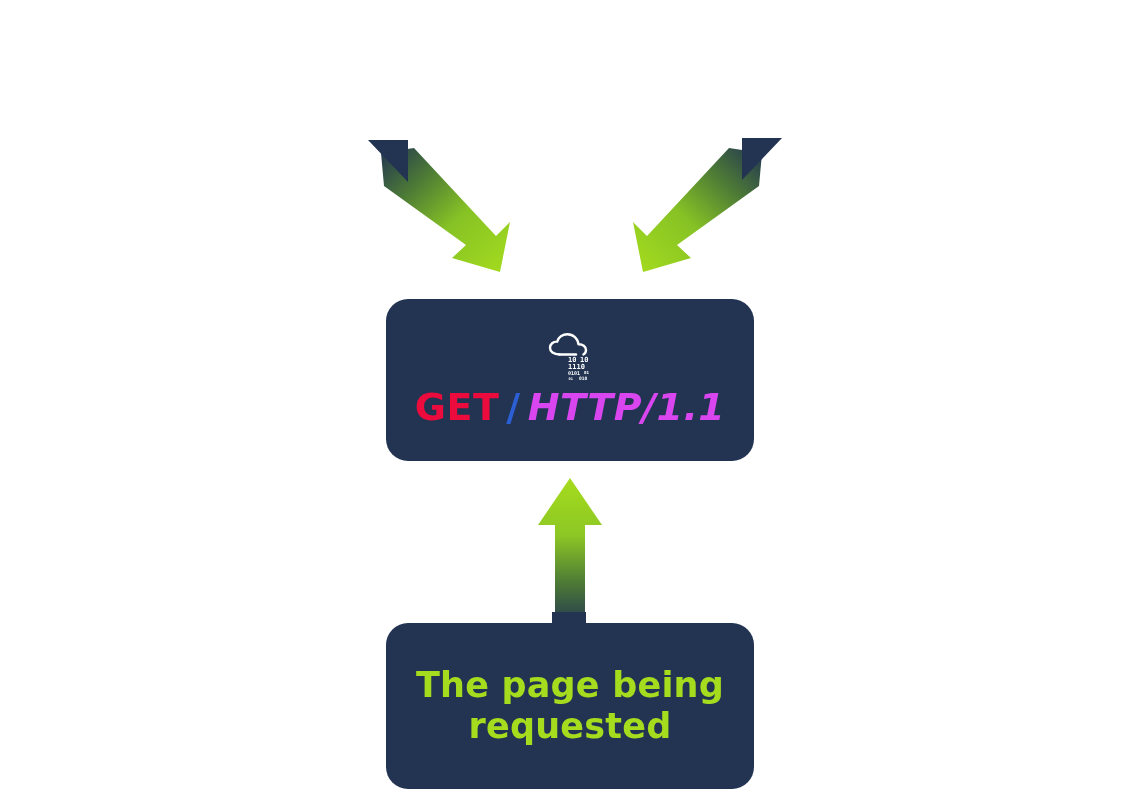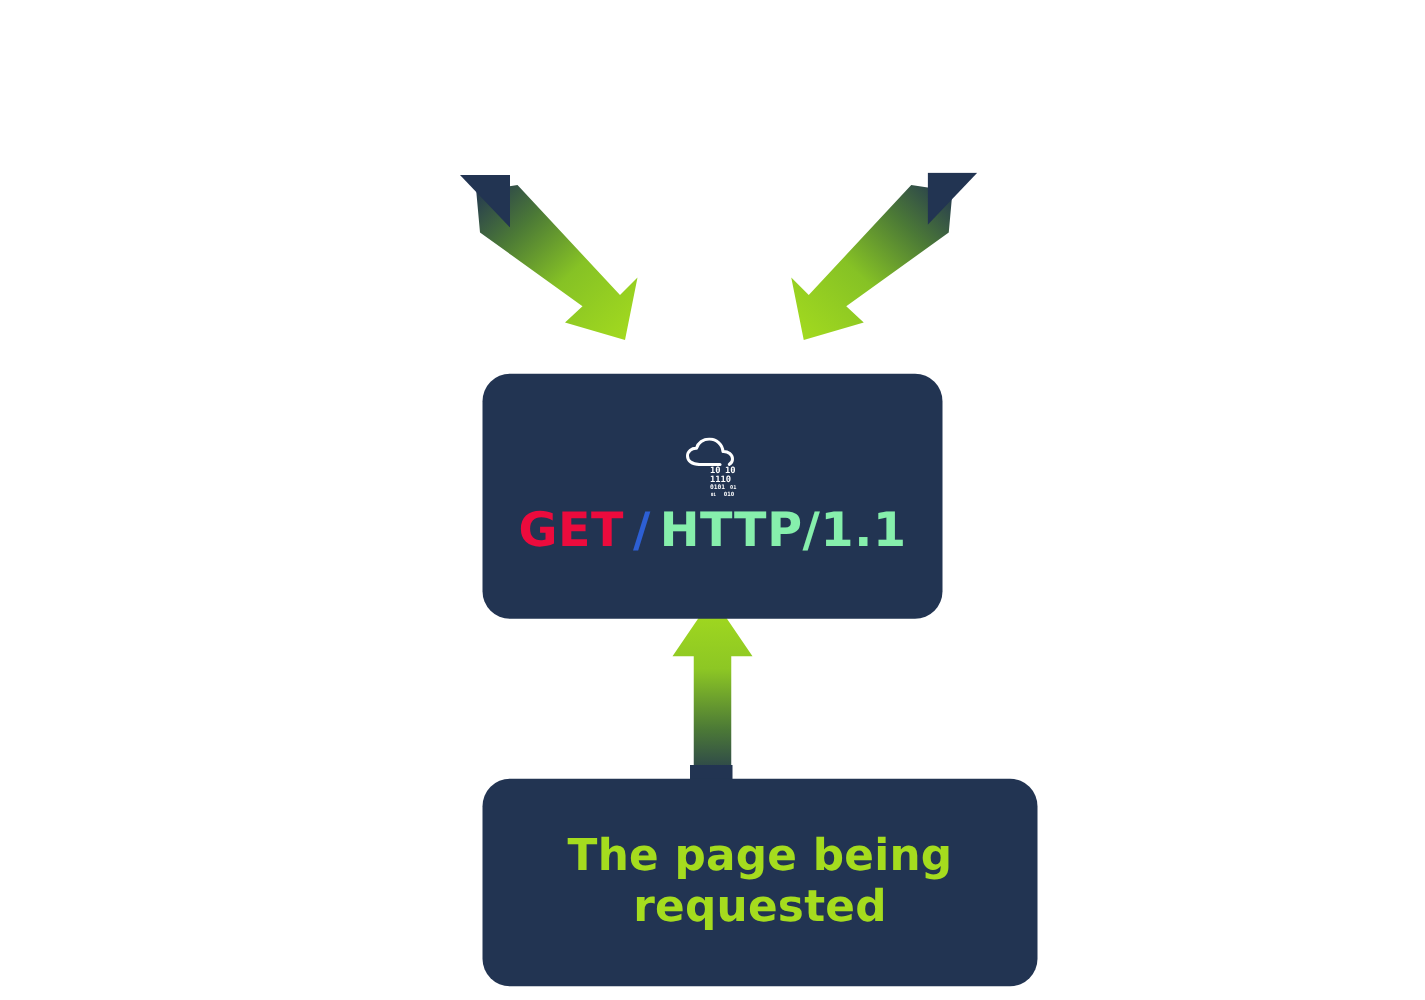--- a/index.html
+++ b/index.html
@@ -91,21 +91,21 @@
     width: 40px;
     height: 42px;
     clip-path: polygon(0 0, 100% 0, 0 100%);
   }
 
   
   #box-request-line {
     left: 386px;
     top: 299px;
     width: 368px;
-    height: 196px;
+    height: 162px;
     flex-direction: column;
     gap: 4px;
   }
 
   #cloud-binary-icon {
     width: 54px;
     height: 48px;
     margin-top: 2px;
   }
 
@@ -113,27 +113,27 @@
     font-size: 38px;
     font-weight: bold;
     letter-spacing: 0.5px;
     white-space: pre;
     display: flex;
     align-items: baseline;
     justify-content: center;
   }
   #request-line-method { color: #EC0B3D; }
   #request-line-path   { color: #2D5FD4; padding: 0 7px; }
-  #request-line-proto  { color: #86efac; }
+  #request-line-proto  { color: #d946ef; font-style: italic; }
 
   
   #box-page-requested {
     left: 386px;
     top: 623px;
-    width: 444px;
+    width: 368px;
     height: 166px;
   }
   #box-page-requested .box-label { font-size: 35px; }
 
   #tail-page-requested {
     left: 552px;
     top: 612px;
     width: 34px;
     height: 22px;
     z-index: 2;

